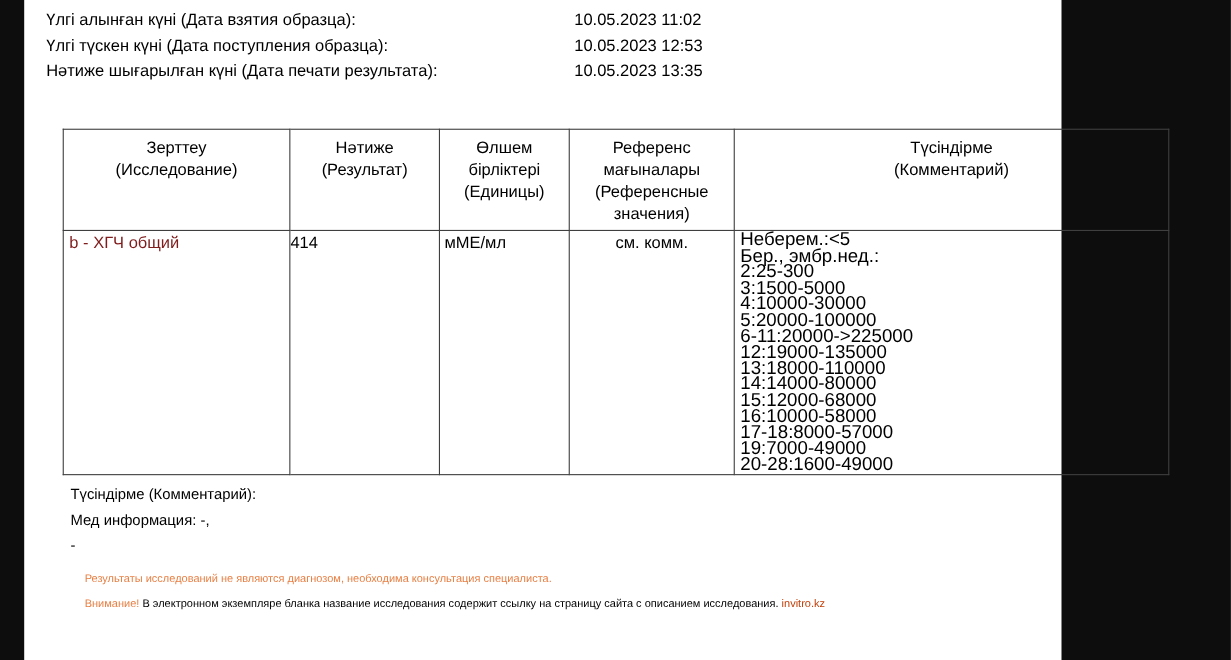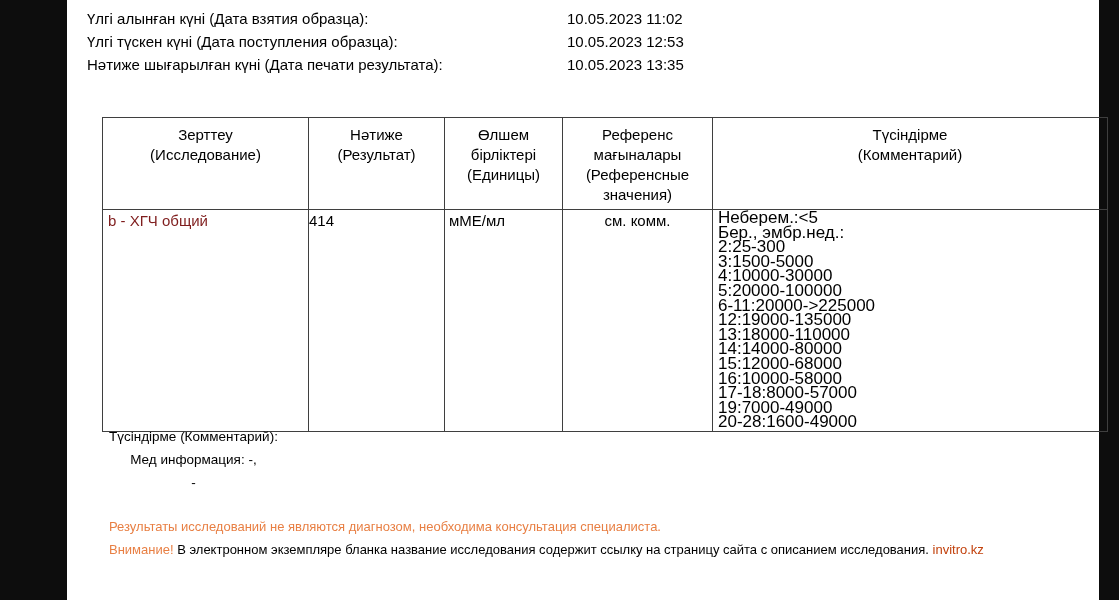--- a/index.html
+++ b/index.html
@@ -1,22 +1,21 @@
 <!DOCTYPE html>
 <html><head>
 <meta charset="utf-8">
 <style>
   * { margin:0; padding:0; box-sizing:border-box; }
   html,body { width:1119px; height:600px; overflow:hidden; }
   body { background:#0d0d0d; font-family:"Liberation Sans", sans-serif; color:#000; }
 
   .paper {
-    position:absolute; left:22px; top:0; width:1032px; height:600px;
+    position:absolute; left:22px; top:0; width:943px; height:600px;
     background:#ffffff;
-    margin-left:45px;
   }
 
   
   .info-block { position:absolute; left:20px; top:7px; font-size:15px; }
   .info-row { display:flex; line-height:23px; }
   .info-label { width:480px; }
   .info-value { }
 
   
   table.results {
@@ -34,24 +33,24 @@
   tr.data-row { height:222px; }
   td.c-test    { padding:2px 5px; }
   td.c-result  { text-align:left; padding-top:2px; }
   td.c-units   { padding:2px 4px; }
   td.c-ref     { text-align:center; padding-top:2px; }
   td.c-comment { padding:1px 5px; font-size:17px; line-height:14.6px; white-space:pre-line; }
 
   .test-link { color:#7f1d1d; cursor:pointer; }
 
   
-  .footer-block { position:absolute; left:42px; top:425px; font-size:13.5px; line-height:23px;text-align:center; }
+  .footer-block { position:absolute; left:42px; top:438px; font-size:13.5px; line-height:23px; }
 
   
-  .disclaimer-block { position:absolute; left:42px; top:516px; font-size:13px; line-height:22.5px; }
+  .disclaimer-block { position:absolute; left:55px; top:516px; font-size:10px; line-height:22.5px; }
   .orange { color:#e87f43; }
   .site-link { color:#c2410c; cursor:pointer; }
 </style>
 </head>
 <body>
 
 <div class="paper">
 
   <div class="info-block">
     <div class="info-row">

